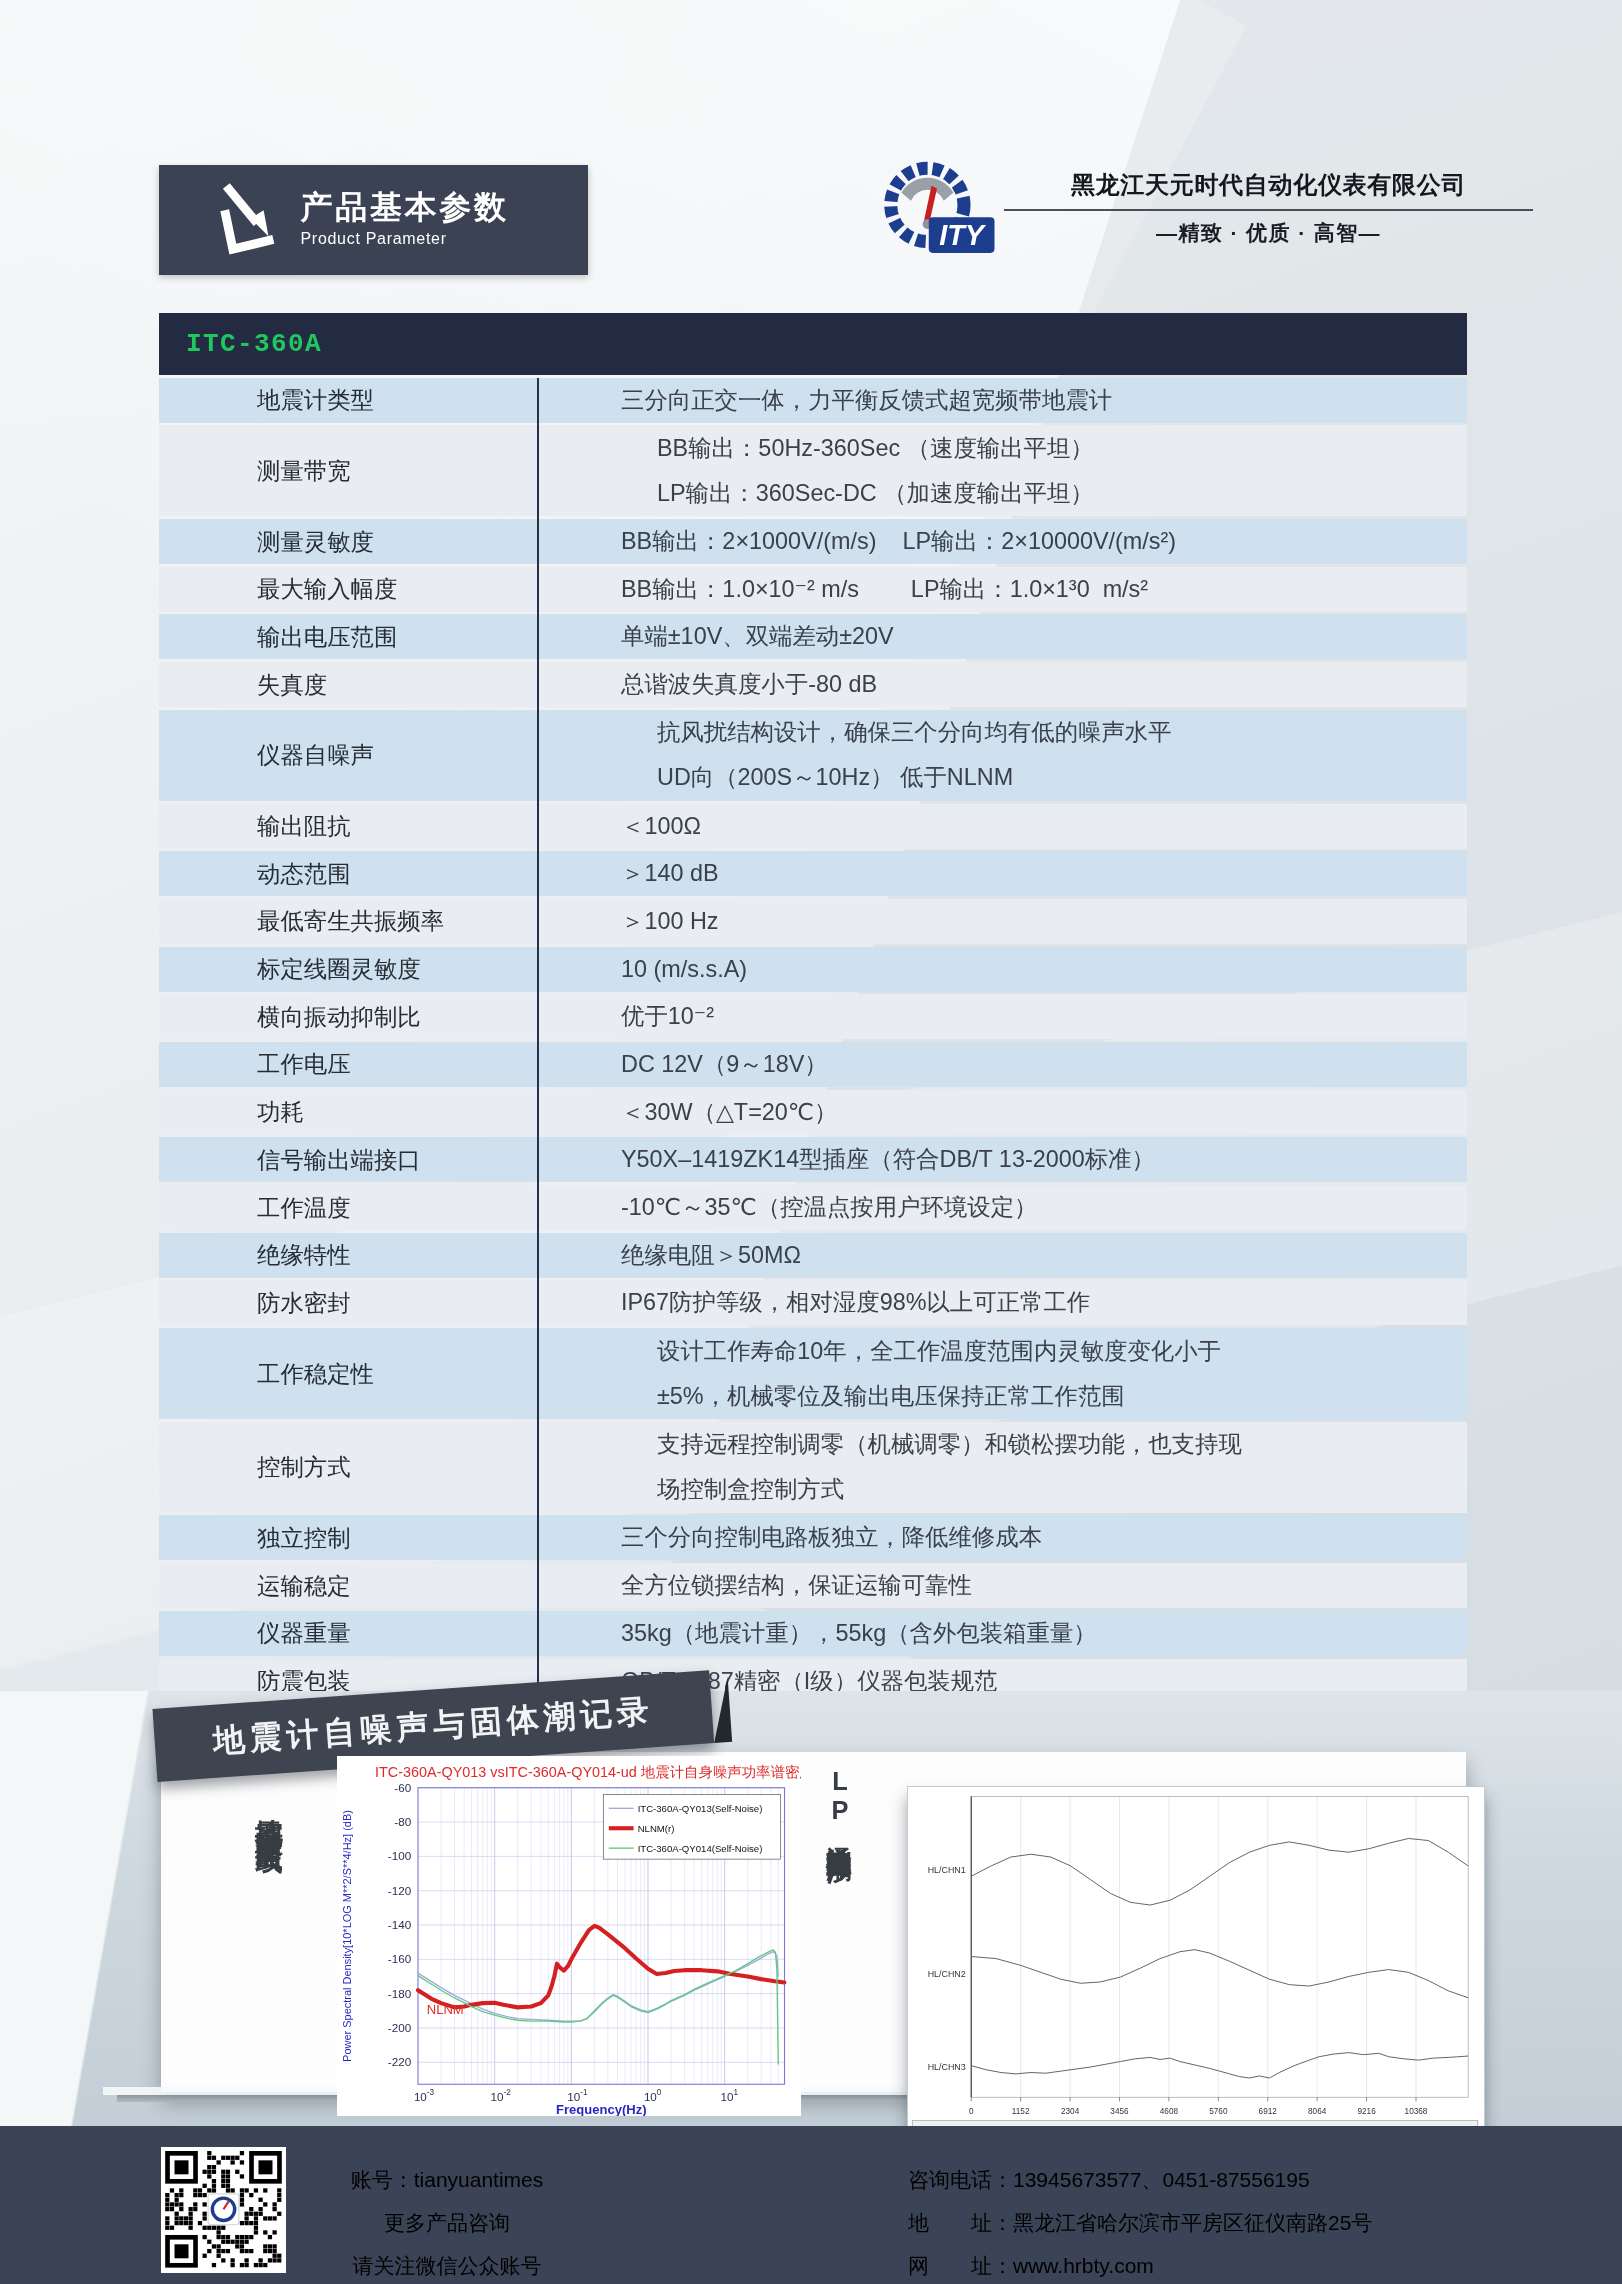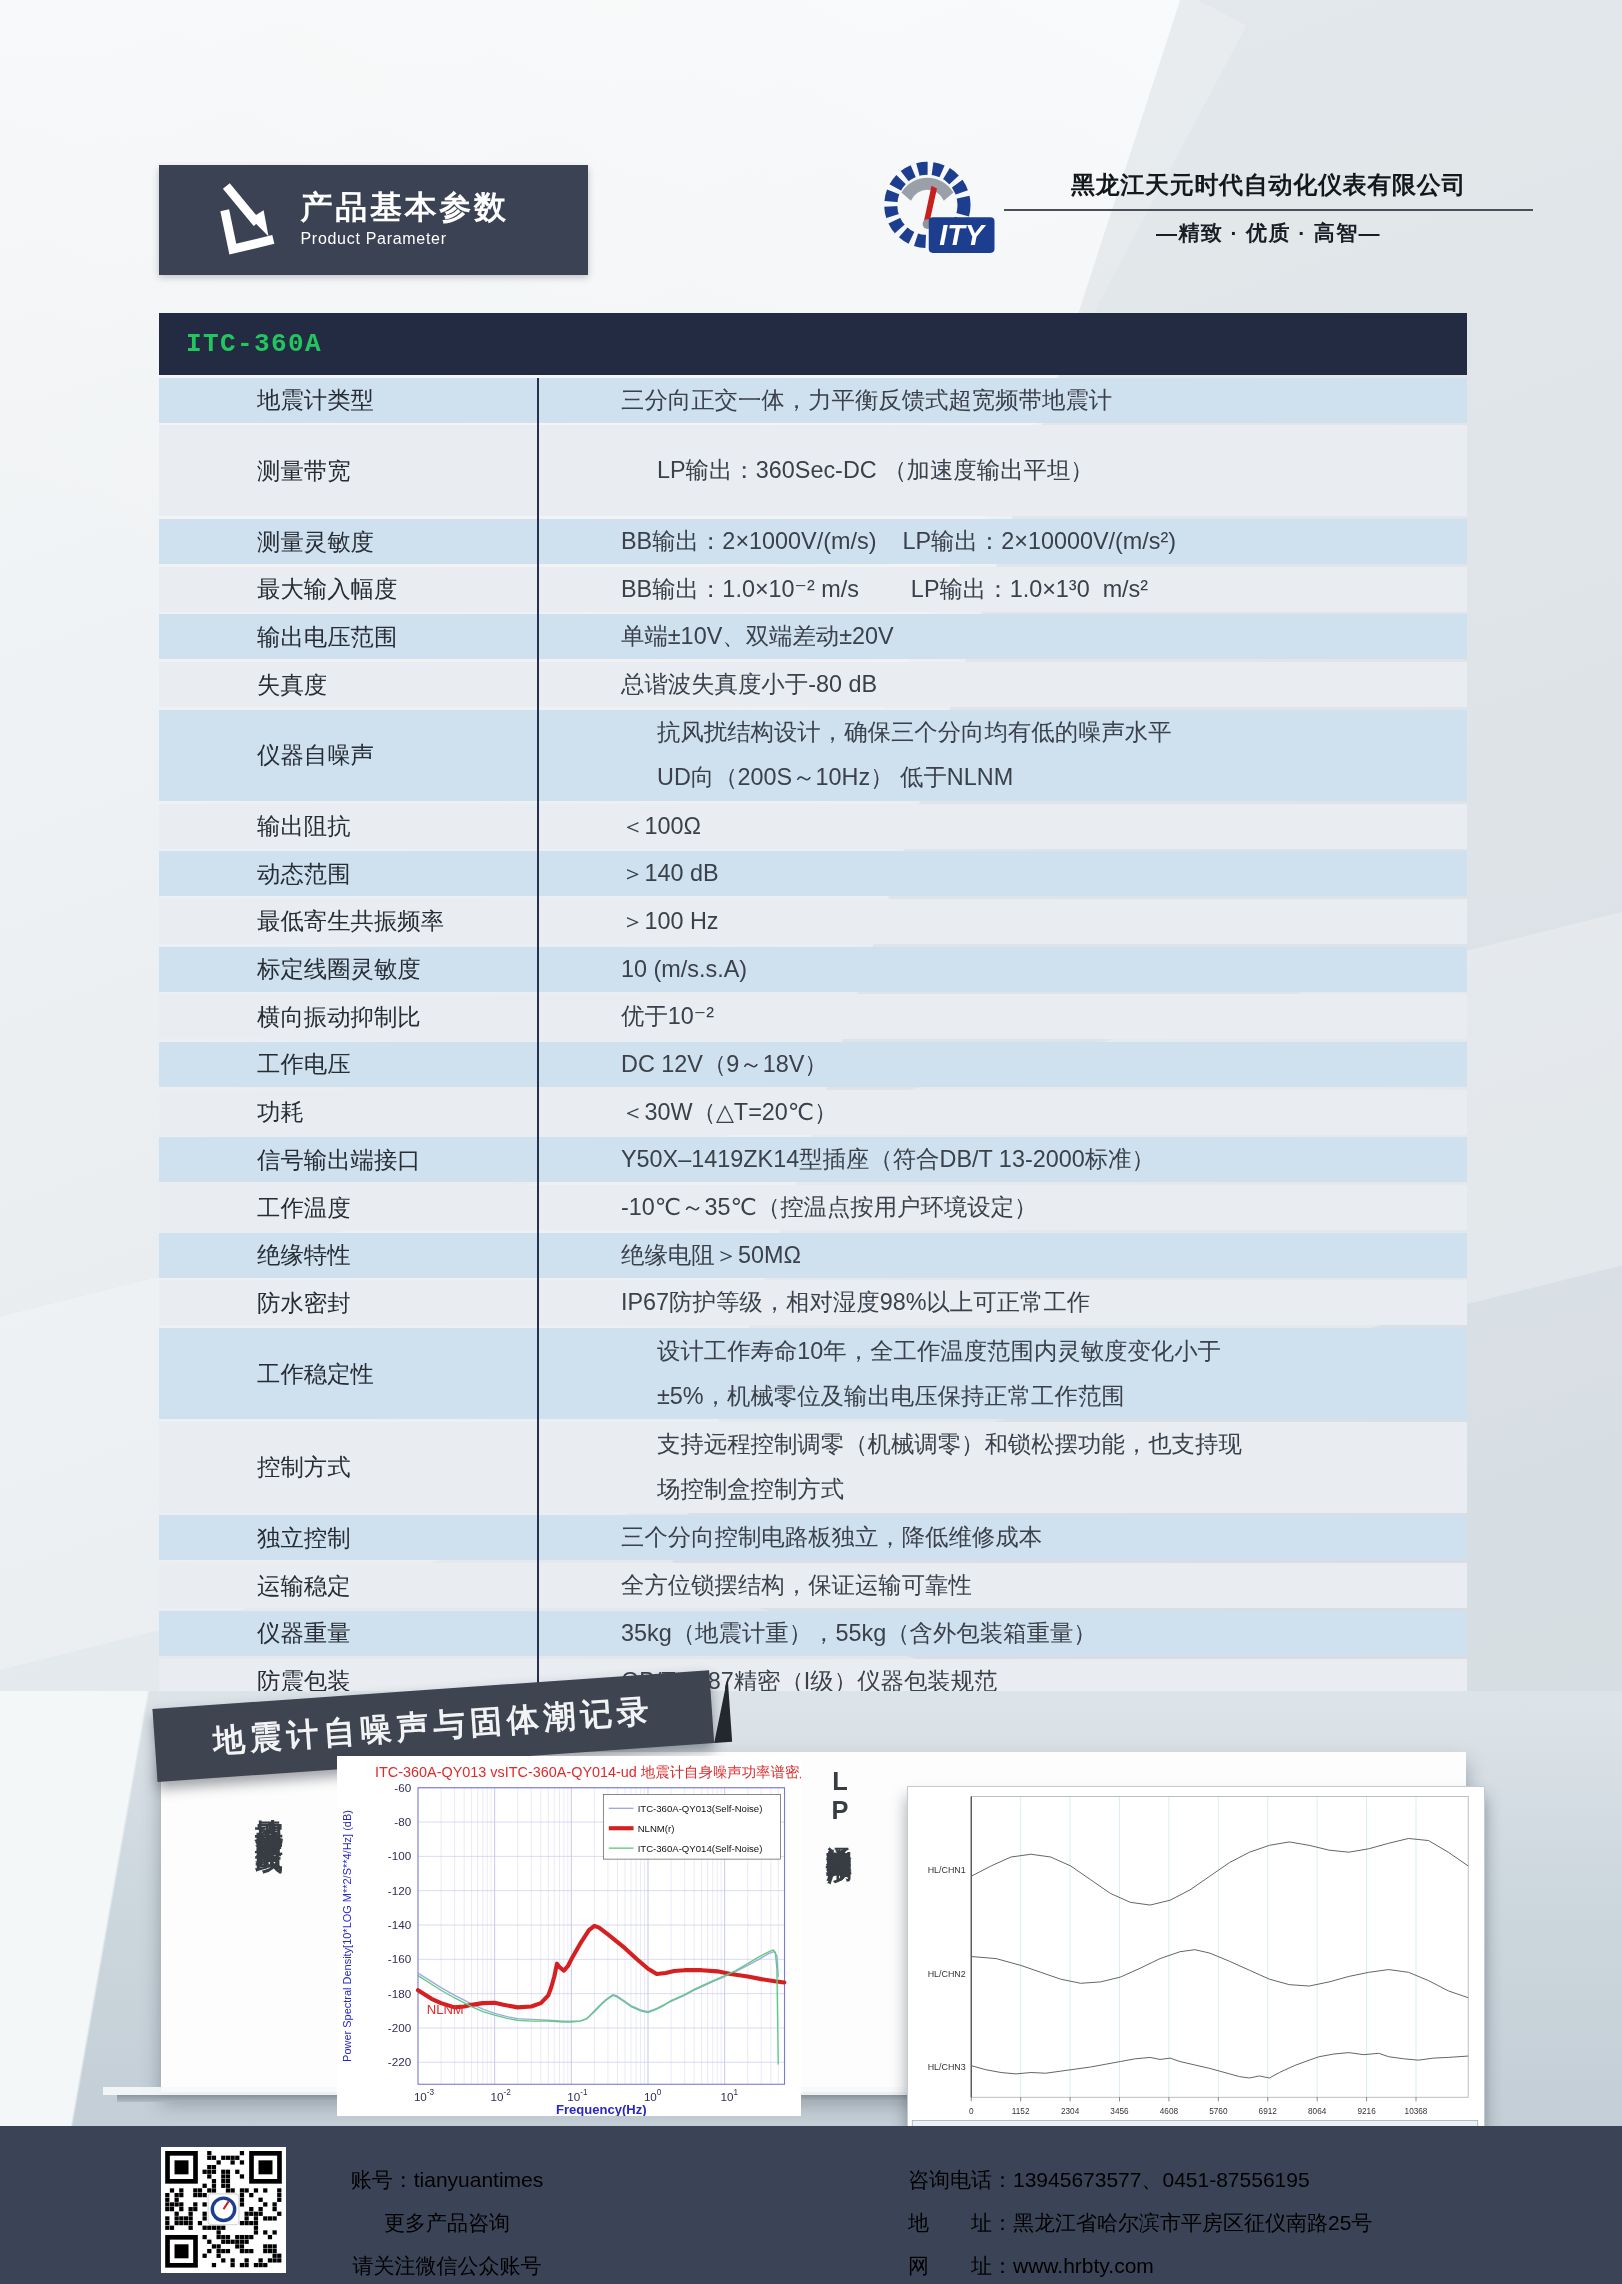--- a/index.html
+++ b/index.html
@@ -124,20 +124,21 @@
       <div class="spec-divider"></div>
     <div class="srow blue">
           <div class="slabel">地震计类型</div>
           <div class="svalue">
             <div class="vline">三分向正交一体，力平衡反馈式超宽频带地震计</div>
           </div>
         </div>
         <div class="srow light dbl">
           <div class="slabel">测量带宽</div>
           <div class="svalue">
+            <div class="vline">BB输出：50Hz-360Sec （速度输出平坦）</div>
             <div class="vline">LP输出：360Sec-DC （加速度输出平坦）</div>
           </div>
         </div>
         <div class="srow blue">
           <div class="slabel">测量灵敏度</div>
           <div class="svalue">
             <div class="vline">BB输出：2×1000V/(m/s)    LP输出：2×10000V/(m/s²)</div>
           </div>
         </div>
         <div class="srow light">

